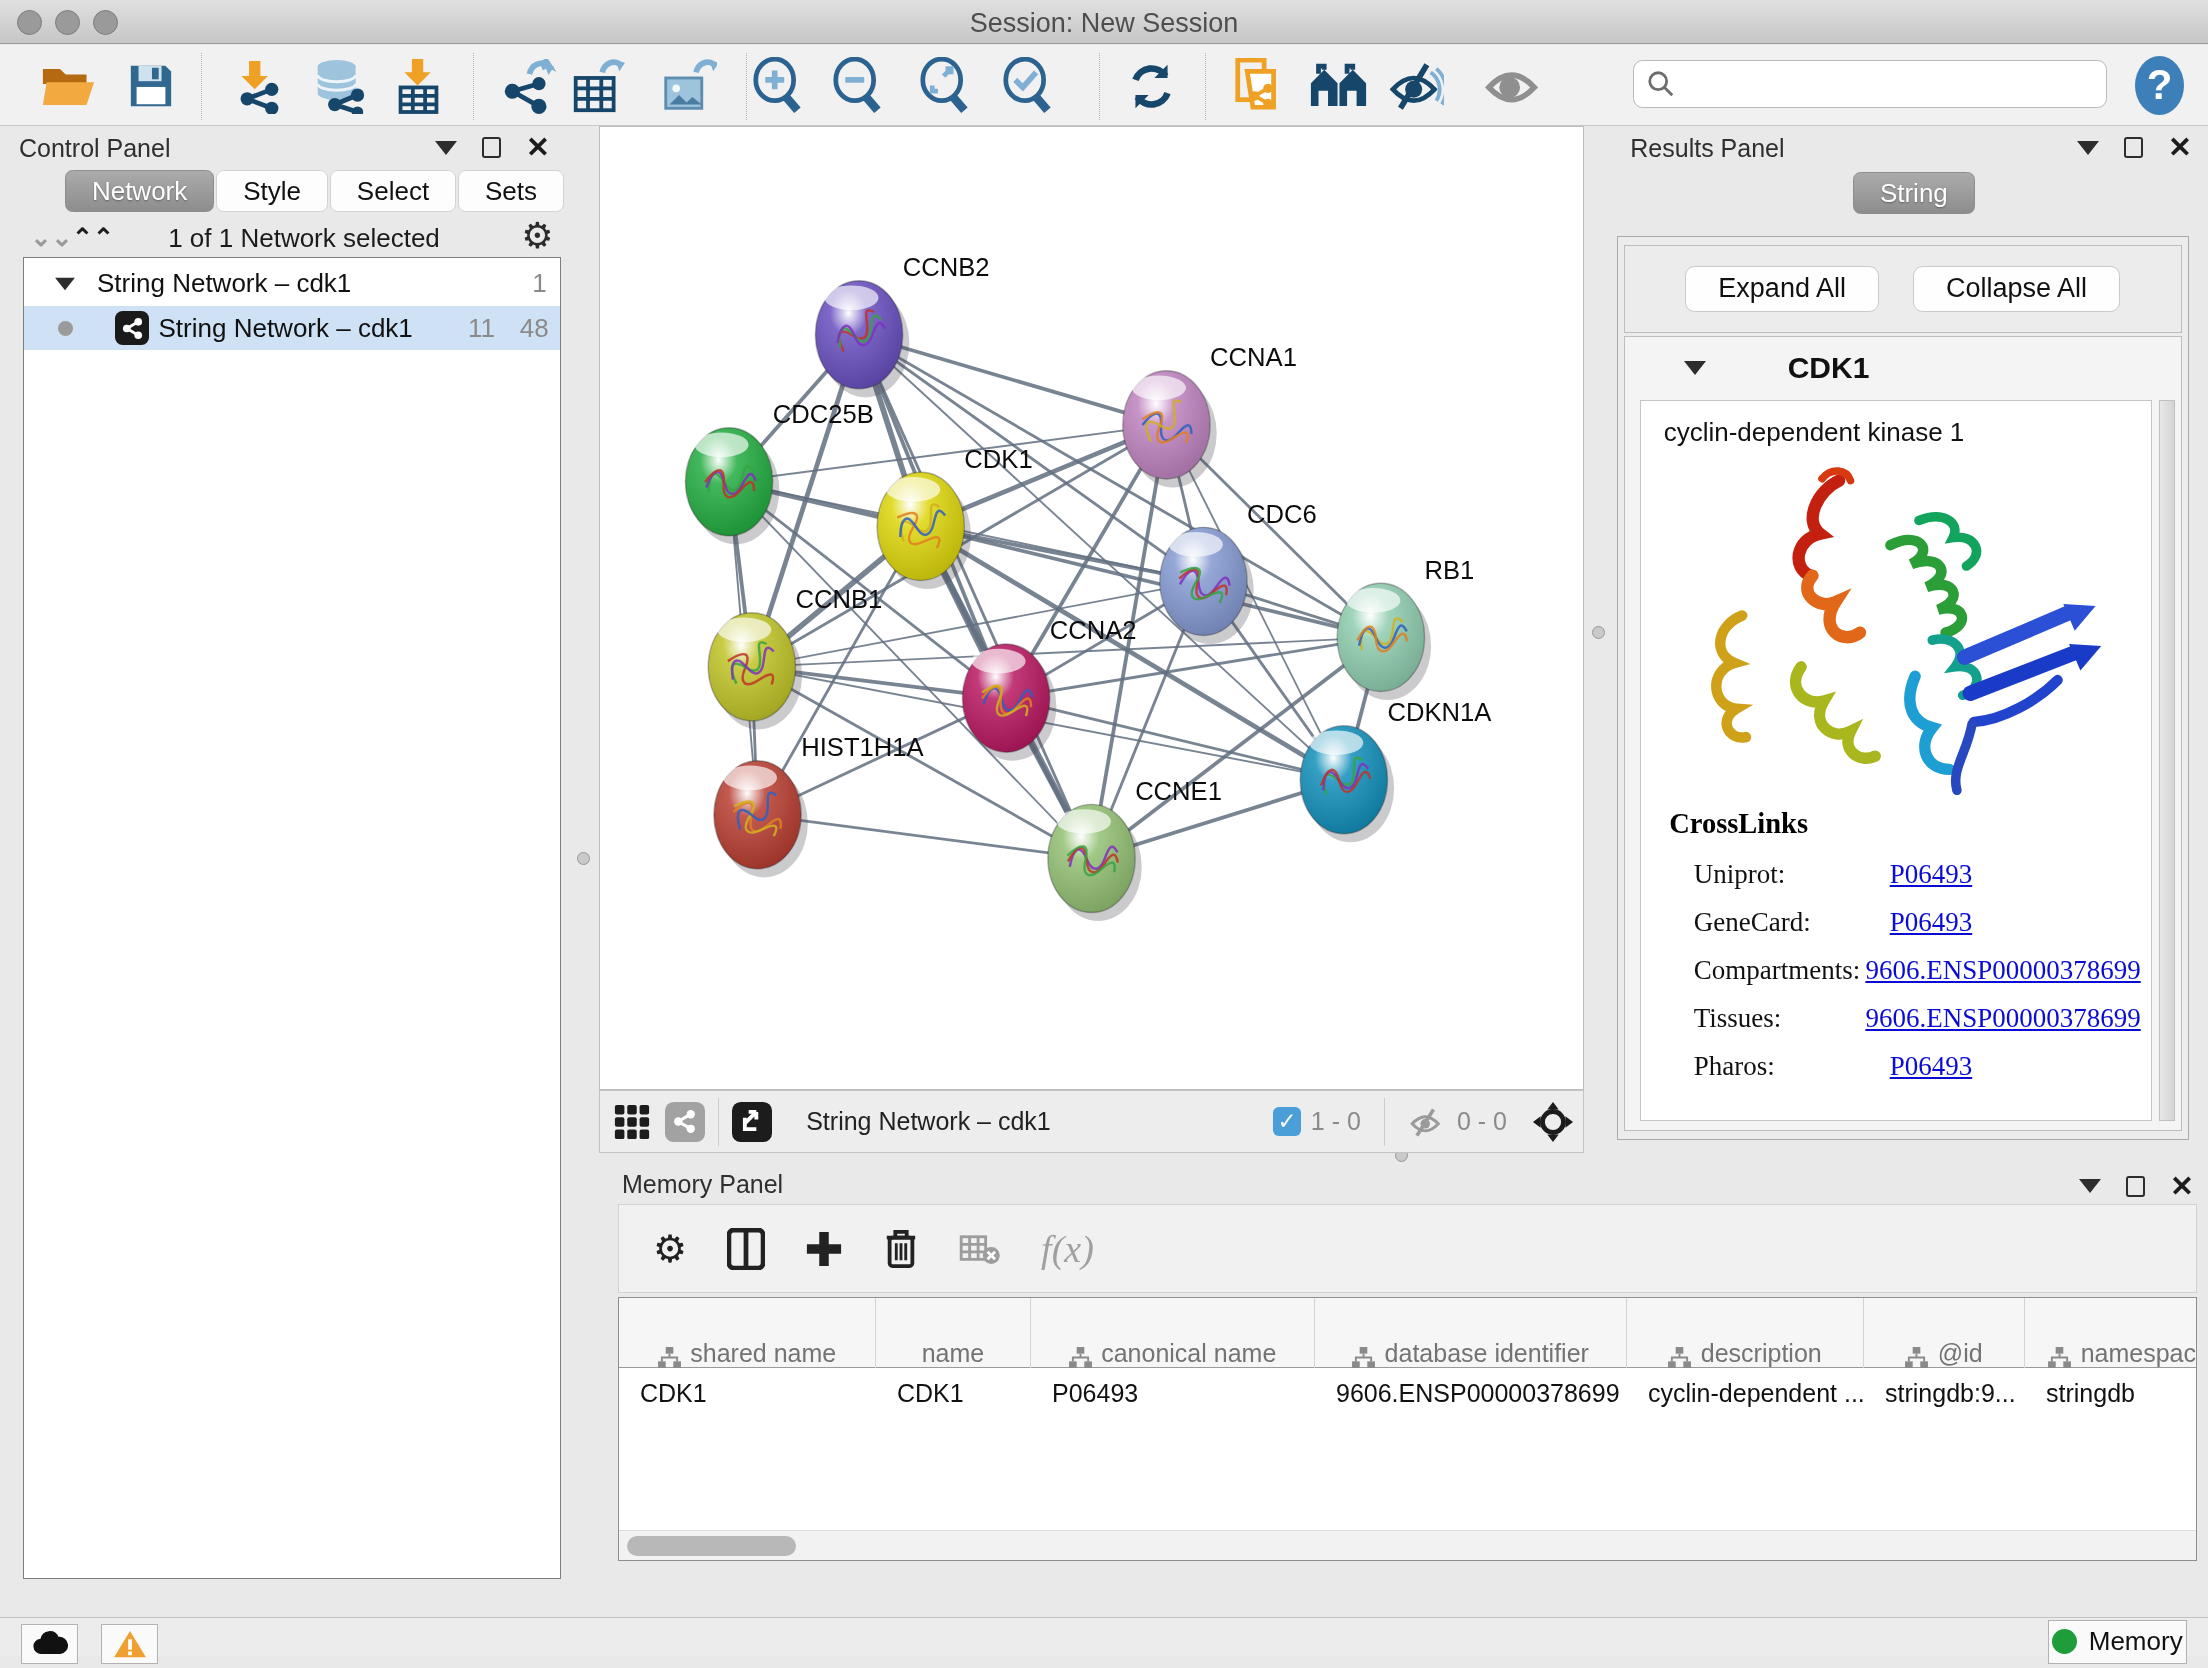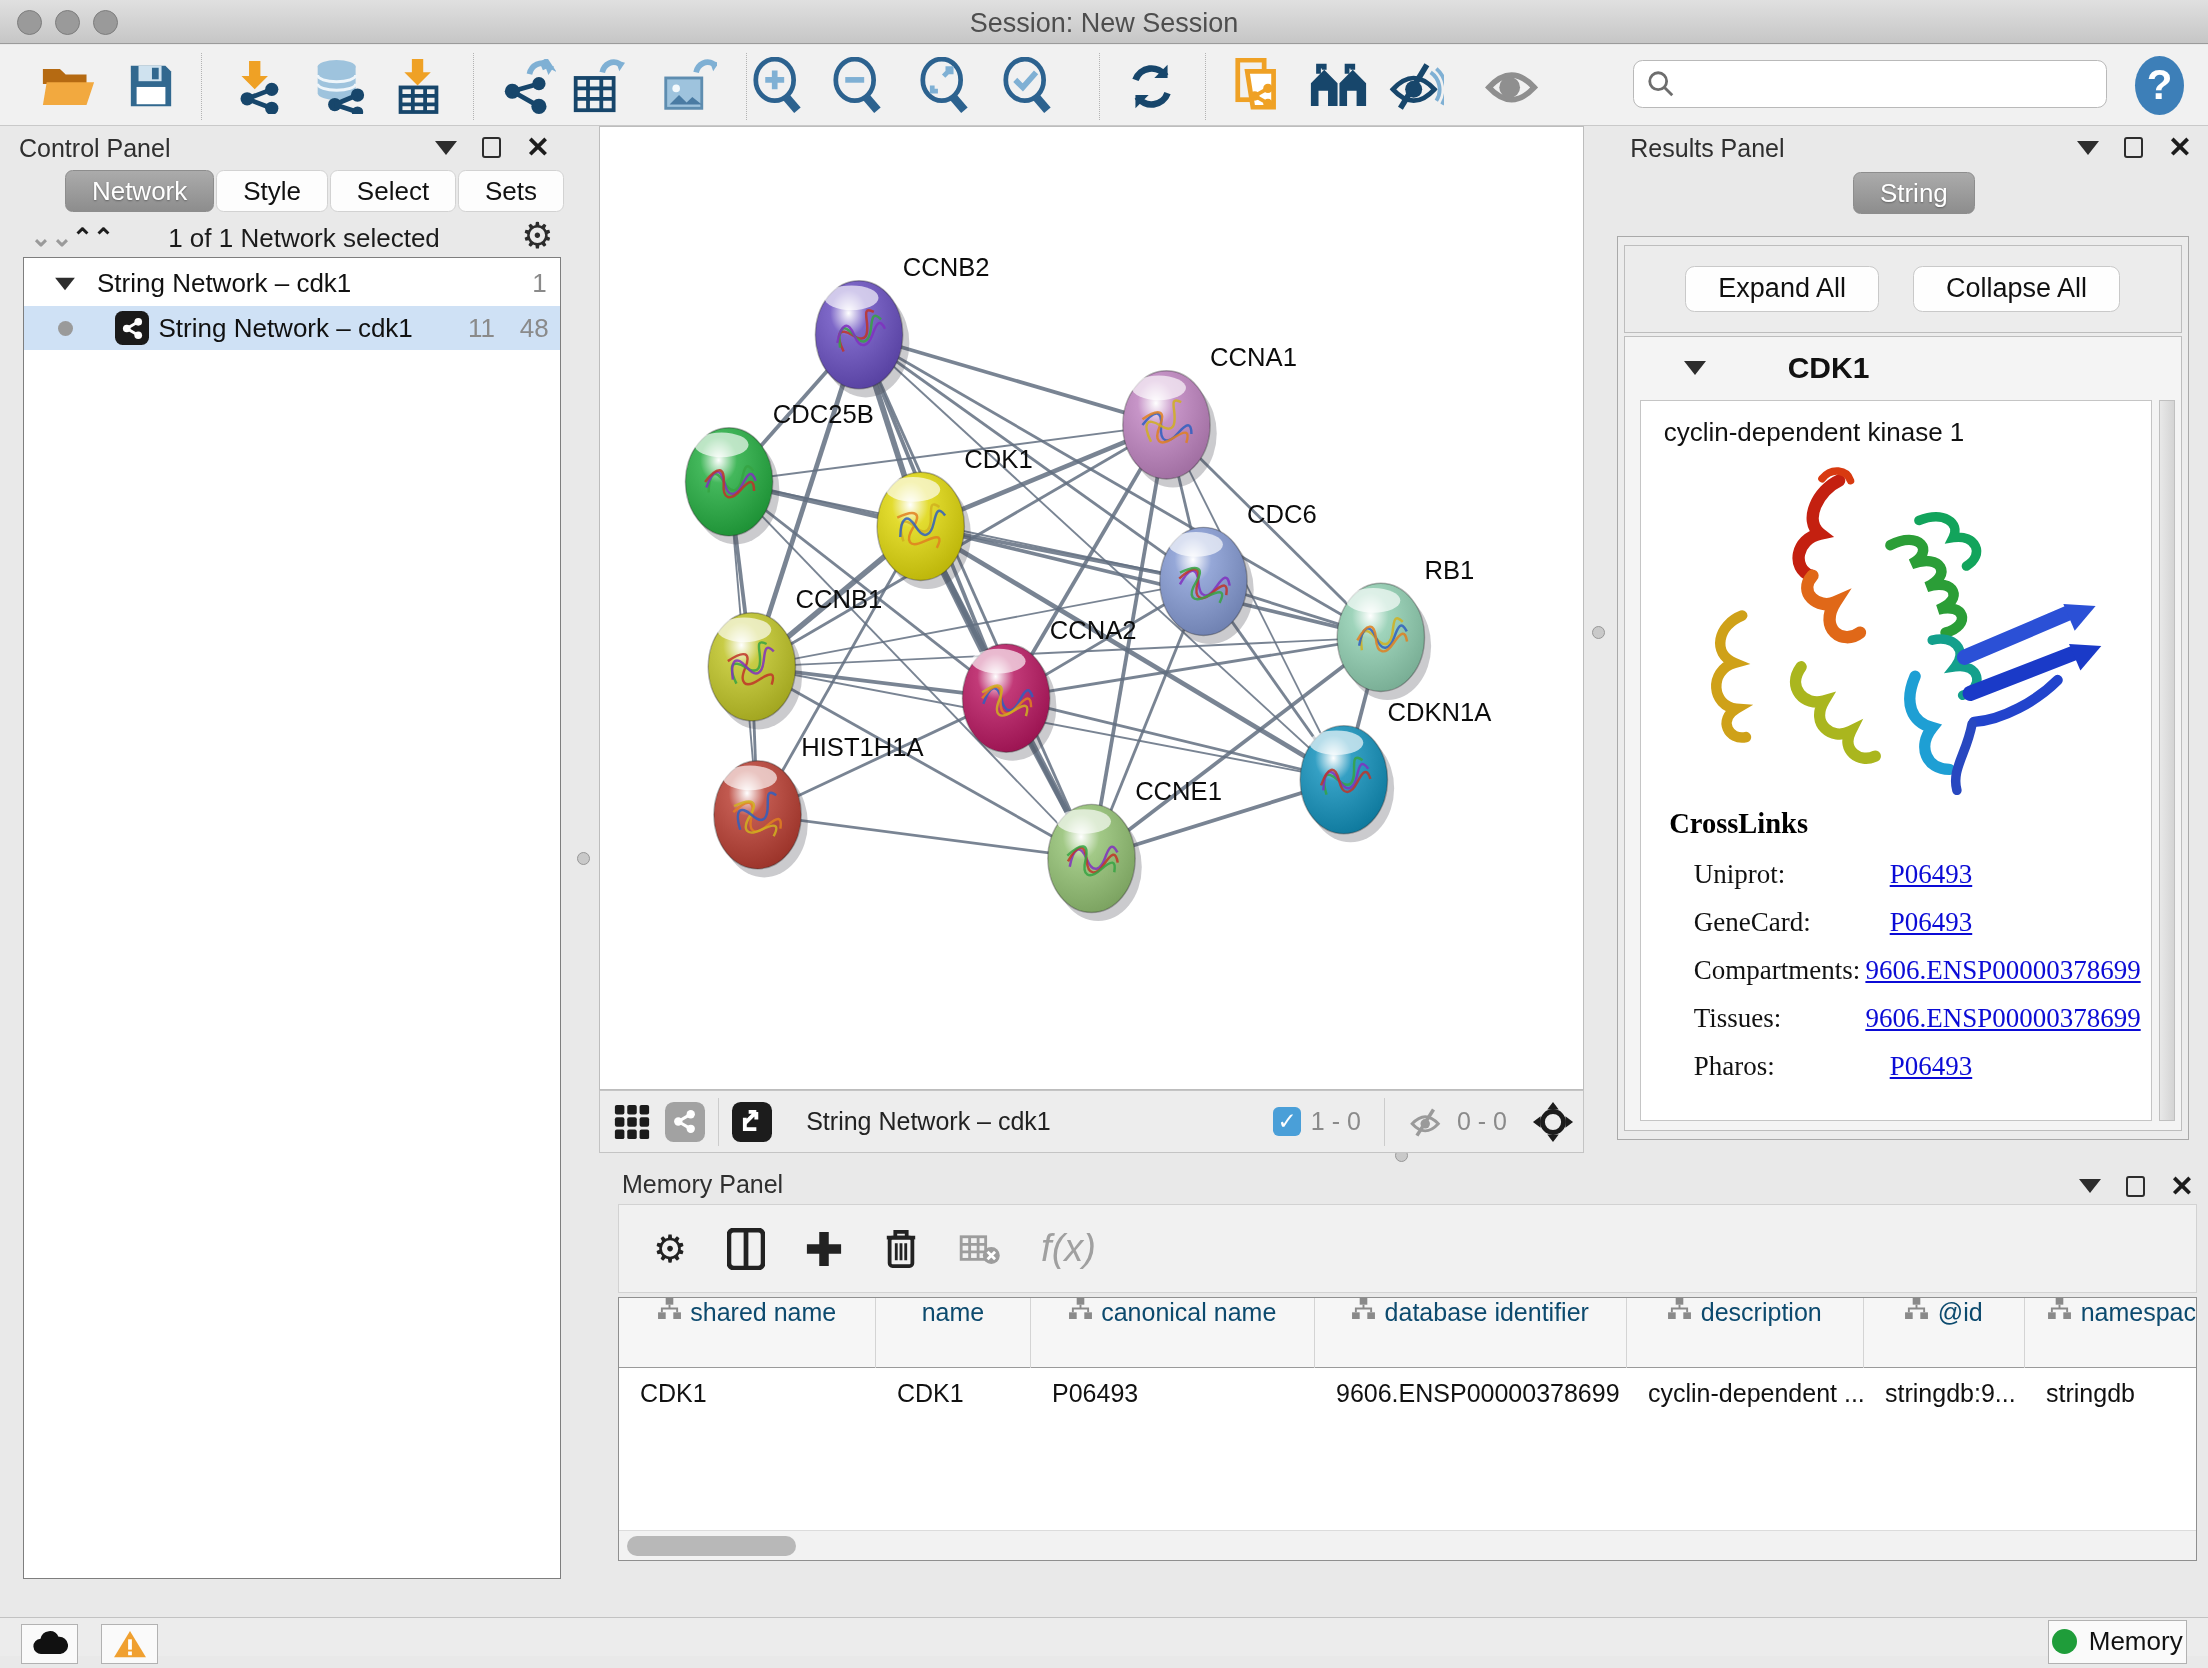--- a/index.html
+++ b/index.html
@@ -122,22 +122,22 @@
   #table-panel { position:absolute; left:569px; top:1170px; width:1640px; height:447px; }
   #tp-head { position:absolute; left:53px; top:0px; }
   #tp-ctrl { position:absolute; right:15px; top:5.7px; }
   #tp-toolbar { position:absolute; left:49px; top:34px; width:1579px; height:89px;
     background:#f1f1f1; border:1px solid #d2d2d2; display:flex; align-items:center;
     gap:40px; padding-left:34px; }
   #tp-table { position:absolute; left:49px; top:127px; width:1579px; height:264px;
     background:#fff; border:1.9px solid #8f8f8f; overflow:hidden; }
   #tp-header-row { position:absolute; left:0; top:0; height:70px; display:flex;
     background:#f6f6f6; border-bottom:1.9px solid #9a9a9a; }
-  .th { display:flex; align-items:flex-start; justify-content:center; gap:9.5px;
-    font-size:25px; color:#0c4a6e; border-right:1px solid #d4d4d4; height:70px; }
+  .th { display:flex; align-items:flex-end; justify-content:center; gap:9.5px;
+    font-size:25px; color:#737373; border-right:1px solid #d4d4d4; height:70px; }
   #tp-data-row { position:absolute; left:0; top:72px; height:46px; display:flex; }
   .td { font-size:25px; color:#111; padding-left:21px; display:flex;
     align-items:center; height:46px; white-space:nowrap; overflow:hidden; }
   #tp-hscroll { position:absolute; left:0; bottom:0; width:100%; height:30px;
     background:#f2f2f2; border-top:1px solid #dcdcdc; }
   #tp-thumb { position:absolute; left:7.6px; top:4.8px; width:169px; height:20px;
     background:#b8b8b8; border-radius:10.5px; }
   #tp-tabs { position:absolute; left:556px; top:394px; display:flex; }
   #tp-tabs .tab { height:46px; font-size:27px; }
 
@@ -730,21 +730,21 @@
       <span>
         <svg width="42" height="32" viewBox="0 0 44 34">
           <g stroke="#9d9d9d" stroke-width="3" fill="none">
             <rect x="2" y="4" width="26" height="24"></rect>
             <path d="M2 12 h26 M2 20 h26 M11 4 v24 M20 4 v24"></path>
           </g>
           <circle cx="34" cy="24" r="9" fill="#9d9d9d"></circle>
           <path d="M30 20 l8 8 M38 20 l-8 8" stroke="#fff" stroke-width="3"></path>
         </svg>
       </span>
-      <span style="font-family:Liberation Sans, sans-serif;font-style:italic;font-size:38px;color:#a0a0a0">f(x)</span>
+      <span style="font-family:Liberation Serif, serif;font-style:italic;font-size:38px;color:#a0a0a0">f(x)</span>
     </div>
     <div id="tp-table">
       <div id="tp-header-row">
           <div class="th" style="width: 257px;">
             <svg width="23" height="21" viewBox="0 0 24 22">
               <g fill="#8a8a8a">
                 <rect x="8" y="0" width="8" height="7"></rect>
                 <rect x="0" y="15" width="8" height="7"></rect>
                 <rect x="16" y="15" width="8" height="7"></rect>
               </g>

